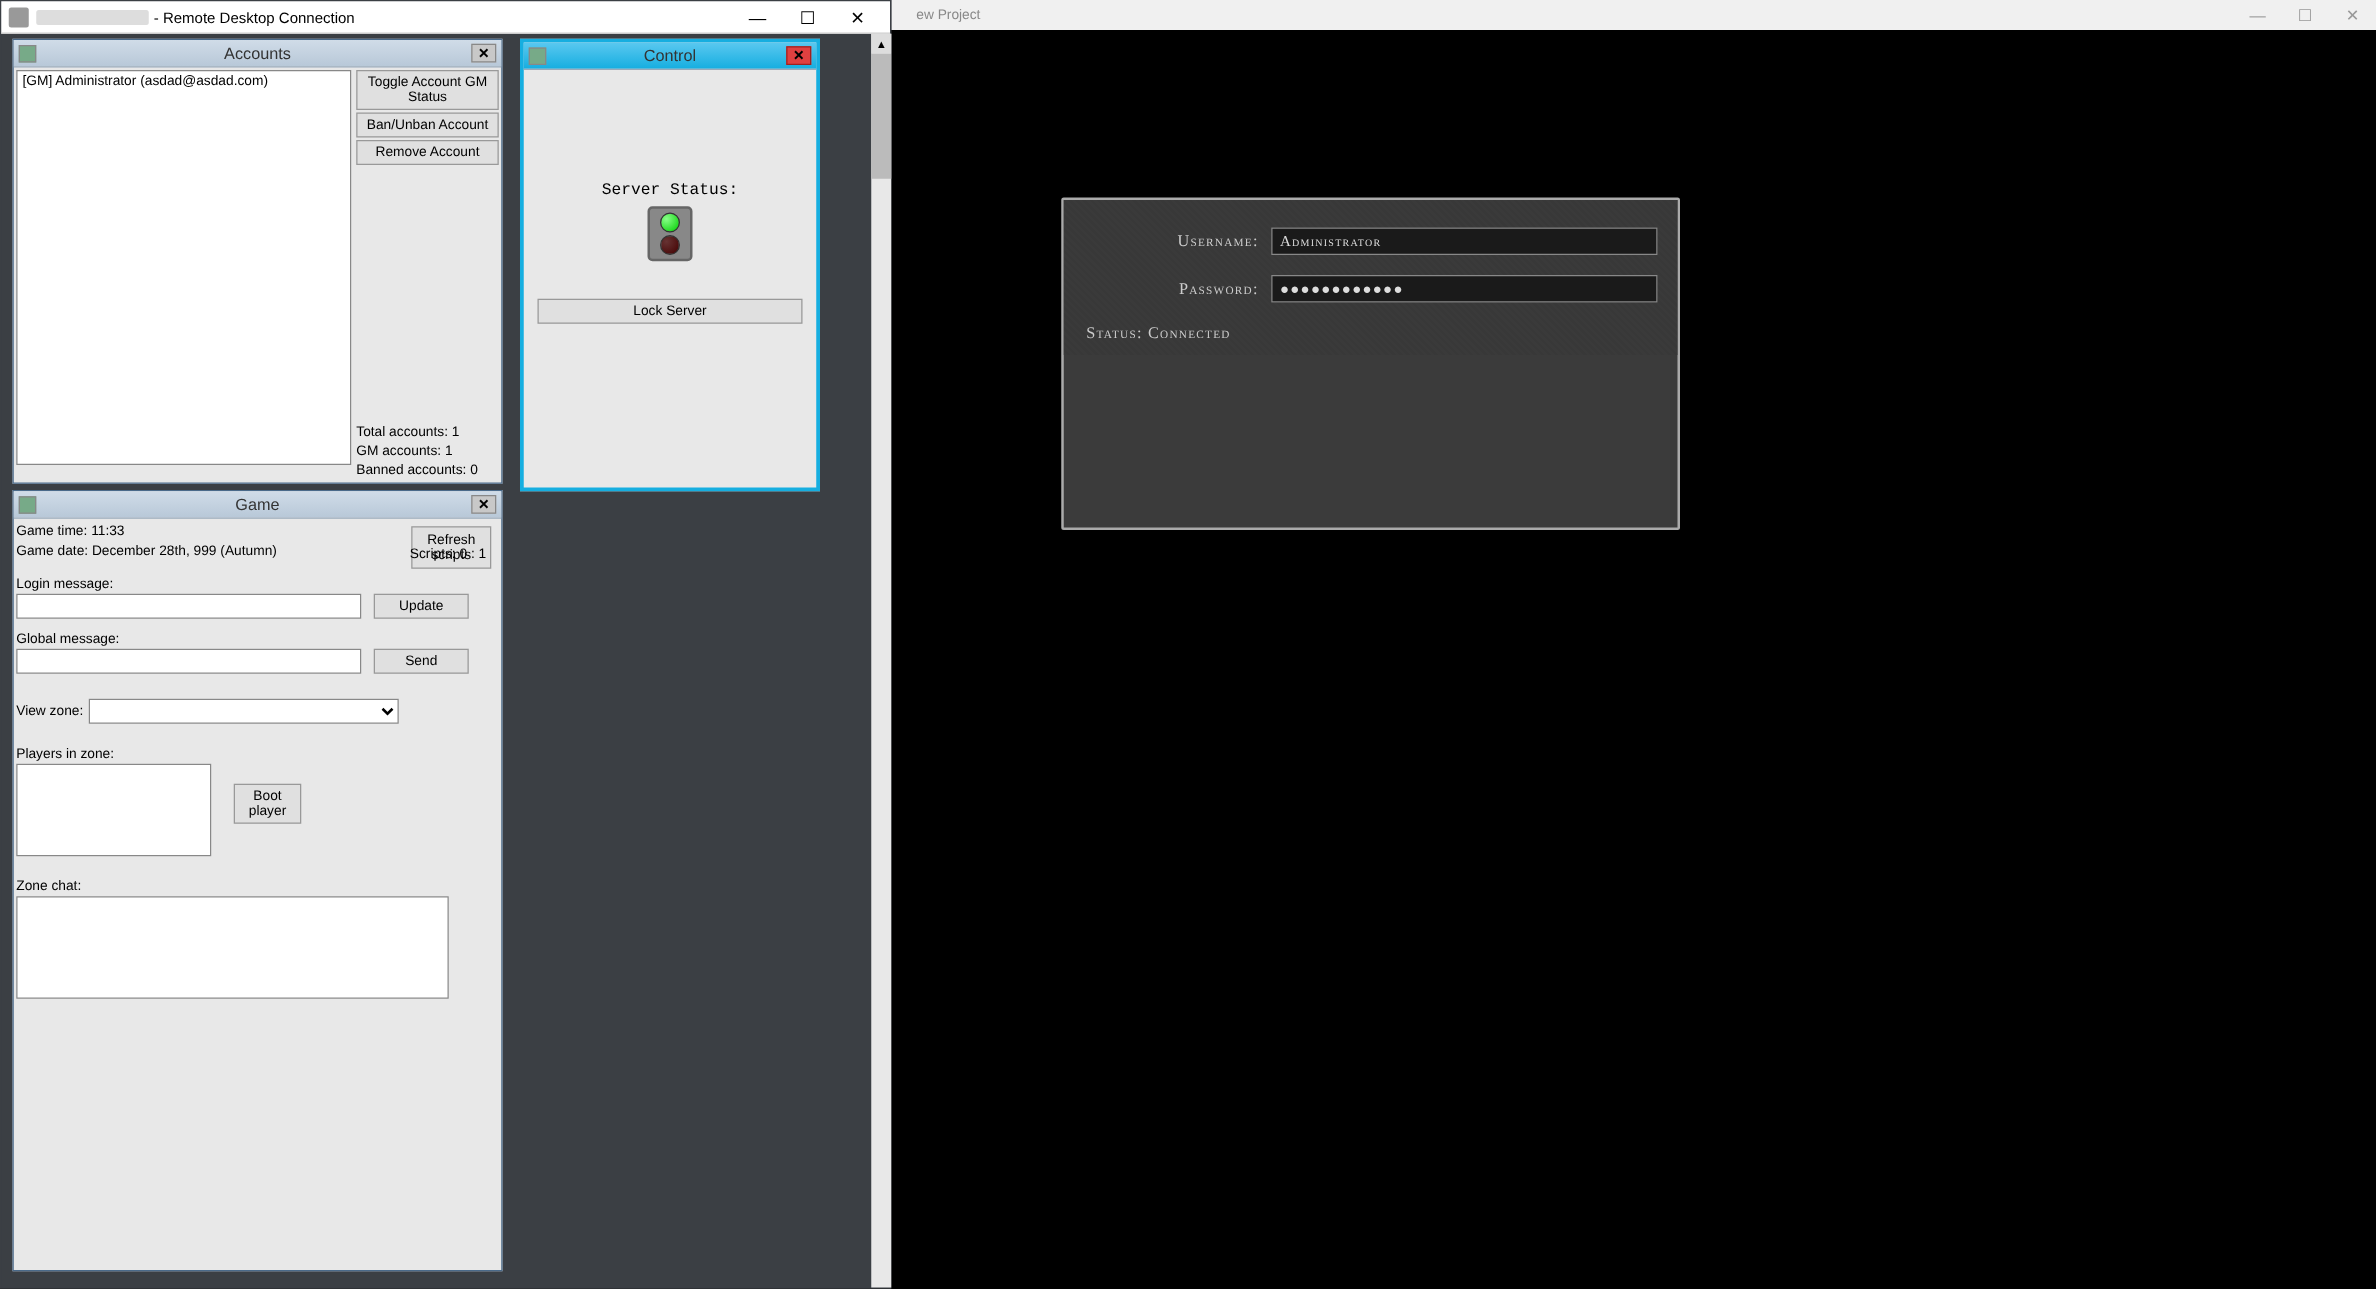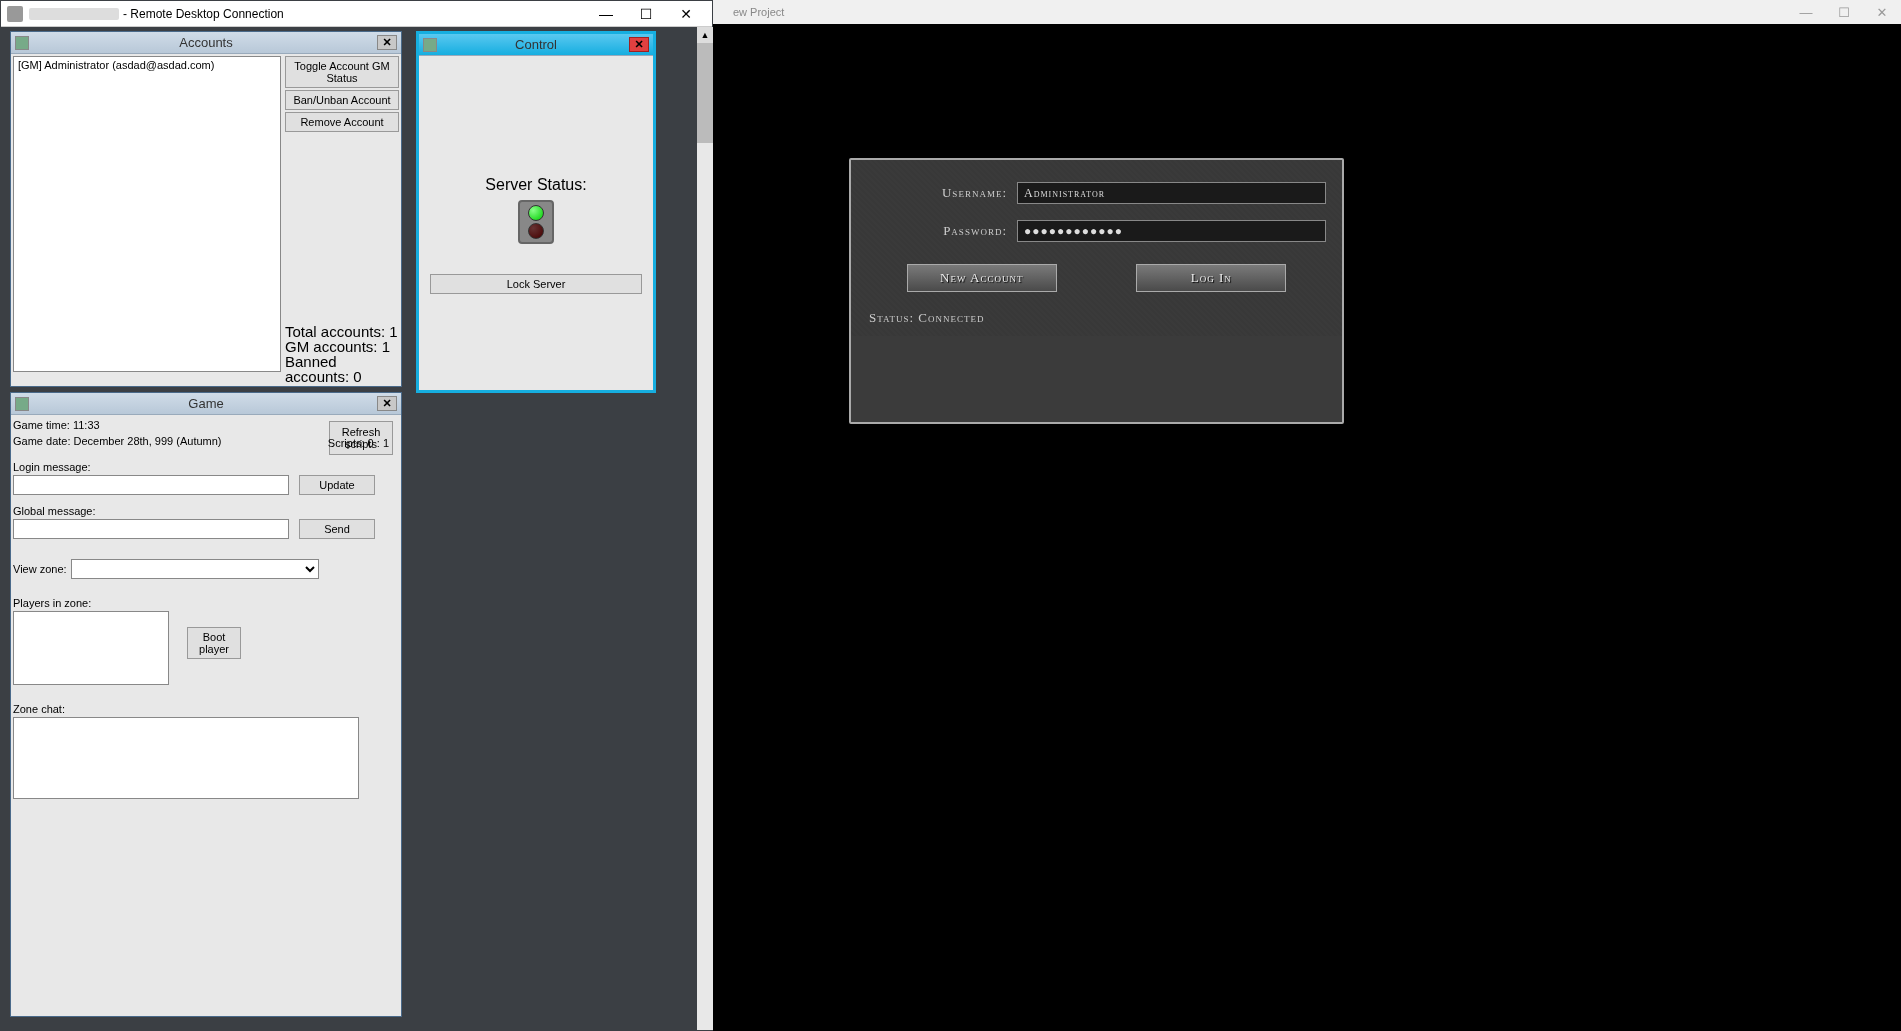--- a/index.html
+++ b/index.html
@@ -128,31 +128,31 @@
   background: #e0e0e0;
   border: 1px solid #999;
   padding: 3px 4px;
   font-size: 11px;
   text-align: center;
   cursor: pointer;
   font-family: inherit;
 }
 .accounts-stats {
   margin-top: auto;
-  font-size: 15px;
+  font-size: 11px;
   line-height: 15px;
   color: #000;
 }
 
 
 .control-body {
   display: flex; flex-direction: column; align-items: center;
   height: 100%;
 }
-.server-status-label { margin-top: 118px; font-size: 16px; }
+.server-status-label { margin-top: 86px; font-size: 13px; font-family: Liberation Mono, monospace; }
 .traffic {
   margin-top: 6px;
   width: 36px; height: 44px;
   background: #888;
   border: 2px solid #666;
   border-radius: 4px;
   display: flex; flex-direction: column; align-items: center; justify-content: space-around;
   padding: 2px;
 }
 .traffic .light {
@@ -315,24 +315,20 @@
   <div class="login-panel">
     <div class="login-body">
       <div class="login-row">
         <label>Username:</label>
         <input type="text" value="Administrator" style="">
       </div>
       <div class="login-row">
         <label>Password:</label>
         <input type="text" value="●●●●●●●●●●●●" style="">
       </div>
-      <div class="login-buttons">
-        <button class="login-btn">New Account</button>
-        <button class="login-btn">Log In</button>
-      </div>
       <div class="login-status">Status: Connected</div>
     </div>
   </div>
 </div>
 
 <div class="rdc-window">
   <div class="rdc-titlebar">
     <div class="rdc-icon"></div>
     <div class="blurred"></div>
     <span> - Remote Desktop Connection</span>

